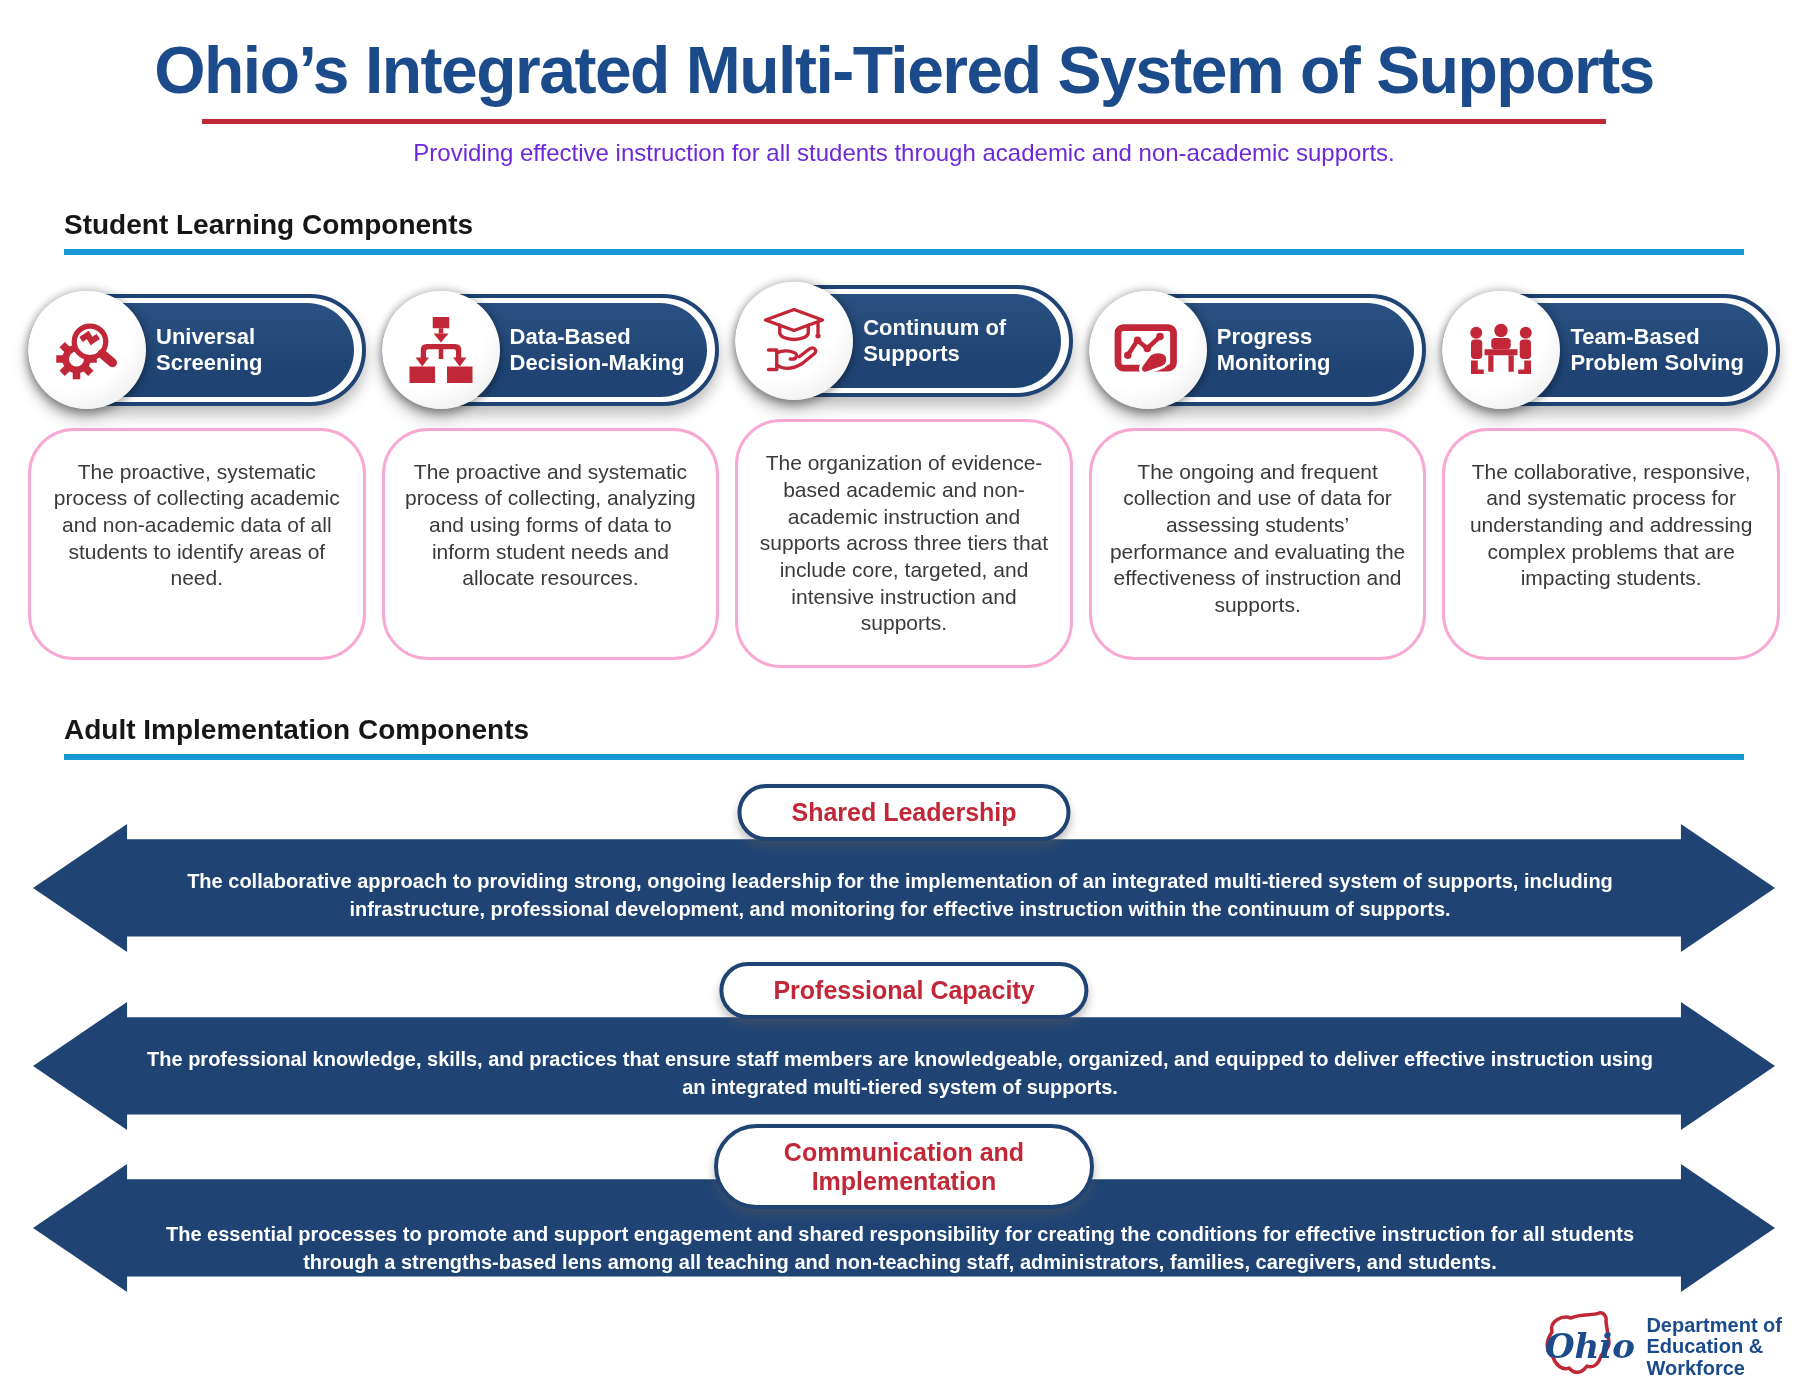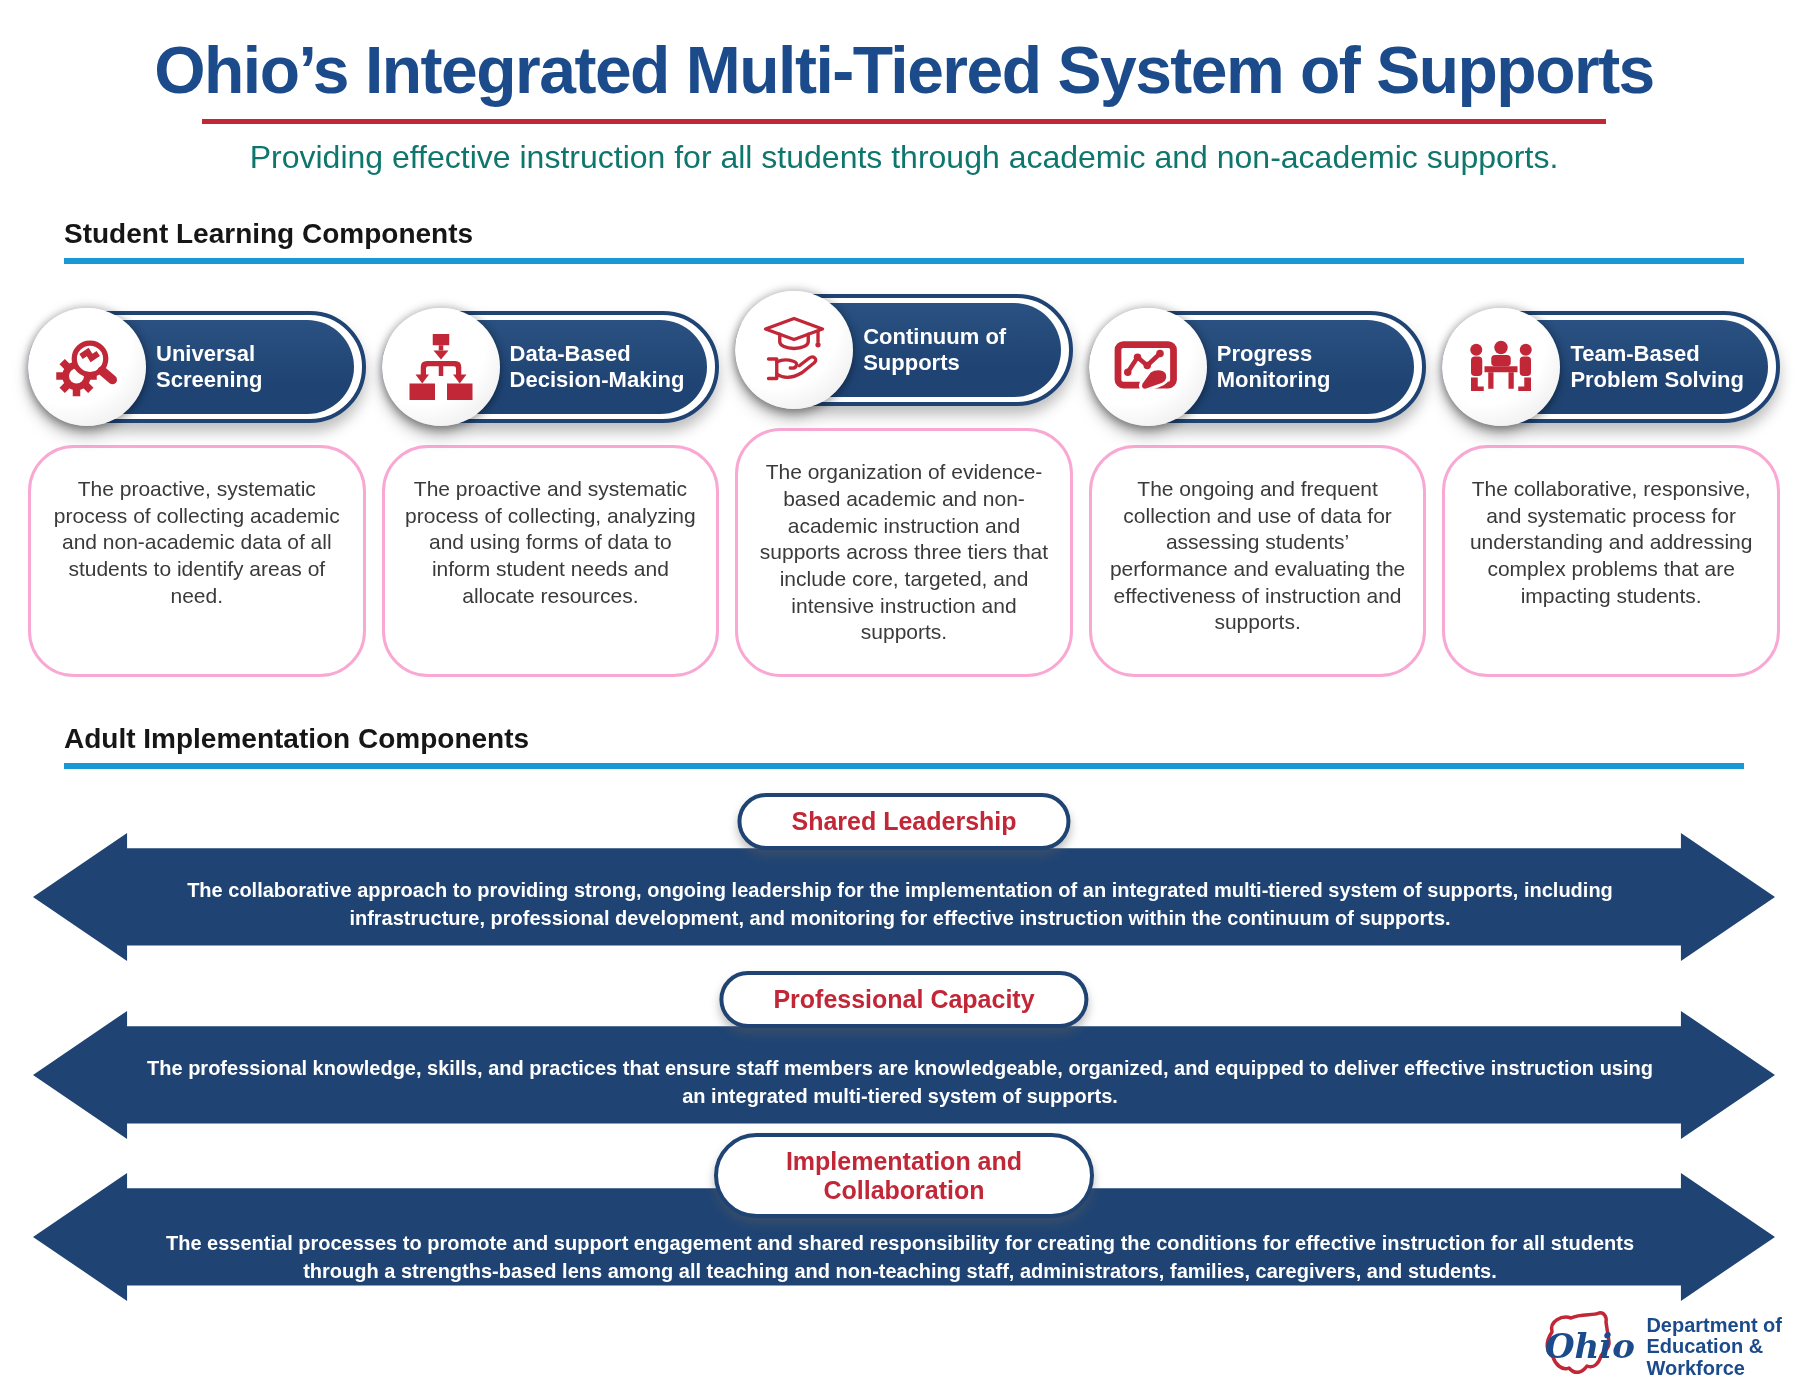--- a/index.html
+++ b/index.html
@@ -2,31 +2,31 @@
 <html><head>
 <meta charset="utf-8">
 <style>
   * { margin:0; padding:0; box-sizing:border-box; }
   html,body { width:1808px; height:1398px; background:#fff; font-family:"Liberation Sans", sans-serif; position:relative; overflow:hidden; }
 
   
   .header { padding-top:36px; text-align:center; }
   .title { color:#1b4b8a; font-size:66px; font-weight:700; letter-spacing:-1.5px; line-height:1.05; }
   .red-rule { width:1404px; height:5px; background:#c22737; margin:14px auto 0 auto; }
-  .subtitle { margin-top:15px; color:#0f766e; font-size:32px; }
+  .subtitle { margin-top:15px; color:#6d28d9; font-size:24px; }
 
   
   .section { margin:0 64px; }
   .section-heading { font-size:28px; font-weight:700; color:#161616; }
   .blue-rule { height:6px; background:#1898d5; margin-top:8px; }
   .sec1 { margin-top:42px; }
   .sec2 { margin-top:46px; }
 
   
-  .cols { display:flex; gap:16px; margin:30px 28px 0 28px; align-items:flex-end; }
+  .cols { display:flex; gap:16px; margin:30px 28px 0 28px; align-items:center; }
   .col { flex:1 1 0; }
 
   .pill { position:relative; height:112px; border:4px solid #1f4474; border-radius:60px; background:#fff;
           filter:drop-shadow(0 9px 7px rgba(110,110,110,.45)); }
   .pill-inner { position:absolute; top:5px; bottom:5px; left:8px; right:8px; border-radius:999px;
           background:linear-gradient(180deg,#2a5181 0%,#1f4474 70%); z-index:1; }
   .pill-circle { position:absolute; left:-4px; top:50%; transform:translateY(-50%); width:118px; height:118px;
           border-radius:50%; background:radial-gradient(circle at 35% 30%, #ffffff 55%, #efefef 82%, #e1e1e1 100%);
           box-shadow:0 4px 10px rgba(0,0,0,.35), 0 -3px 8px rgba(0,0,0,.15);
           z-index:2; display:flex; align-items:center; justify-content:center; }
@@ -218,21 +218,21 @@
       <span>Professional Capacity</span>
     </div>
     <div class="banner-text">
       <div>The professional knowledge, skills, and practices that ensure staff members are knowledgeable, organized, and equipped to deliver effective instruction using an integrated multi-tiered system of supports.</div>
     </div>
   </div>
 
   <div class="banner b3">
     <div class="arrow"></div>
     <div class="banner-label">
-      <span>Implementation and Collaboration</span>
+      <span>Communication and Implementation</span>
     </div>
     <div class="banner-text">
       <div>The essential processes to promote and support engagement and shared responsibility for creating the conditions for effective instruction for all students through a strengths-based lens among all teaching and non-teaching staff, administrators, families, caregivers, and students.</div>
     </div>
   </div>
 
 </div>
 
 <div class="footer-logo">
   <svg width="96" height="82" viewBox="0 0 96 82">

